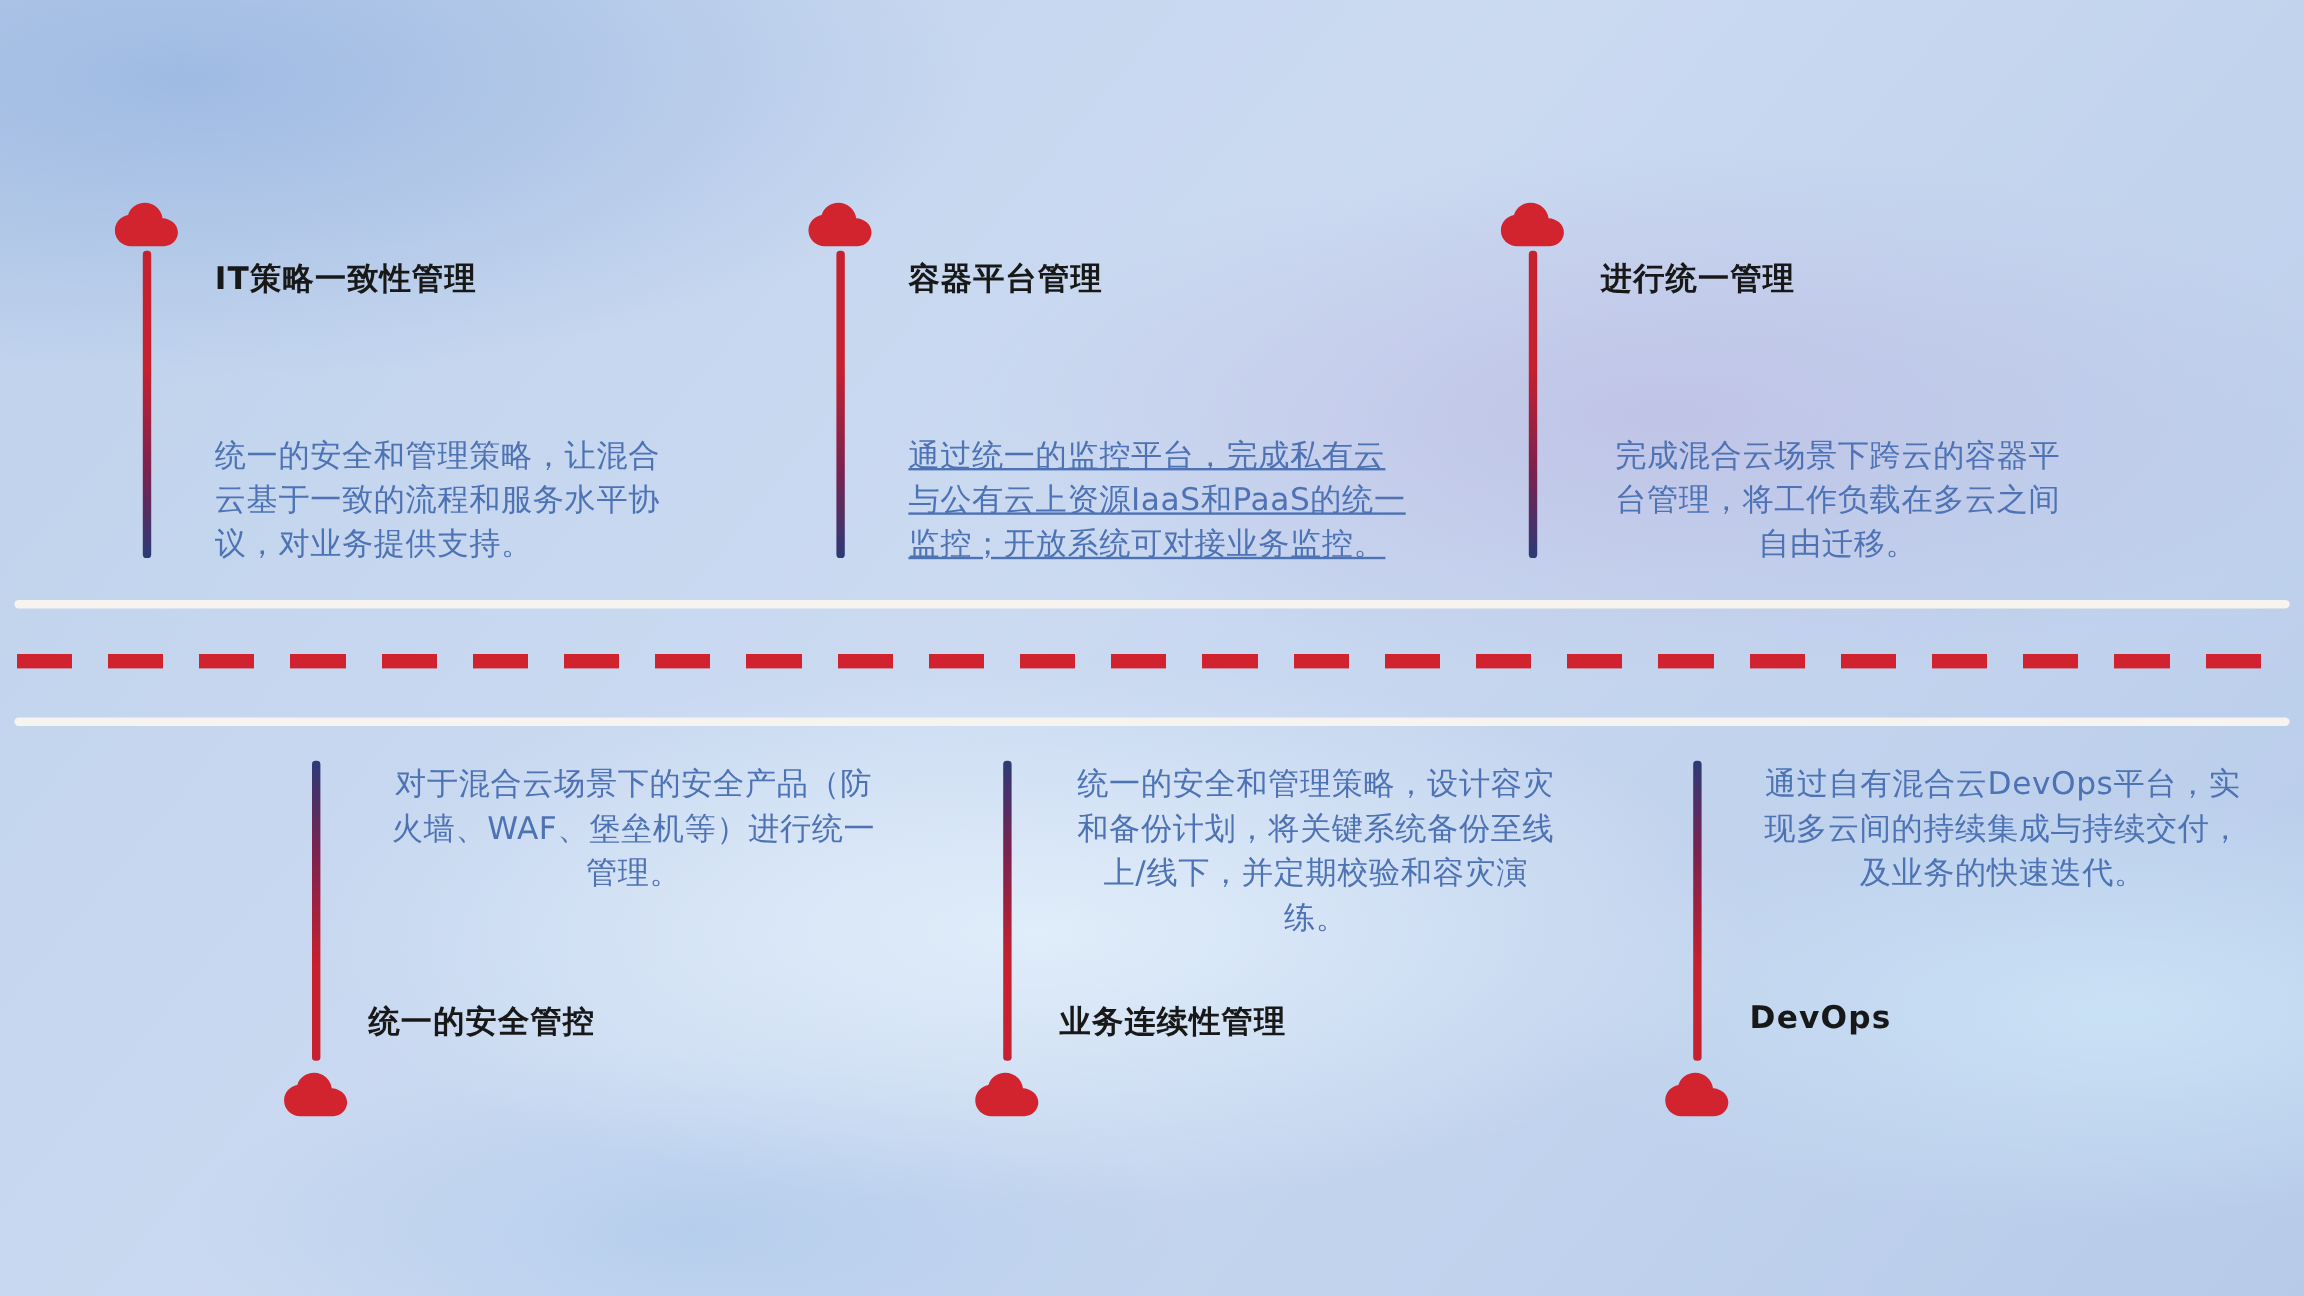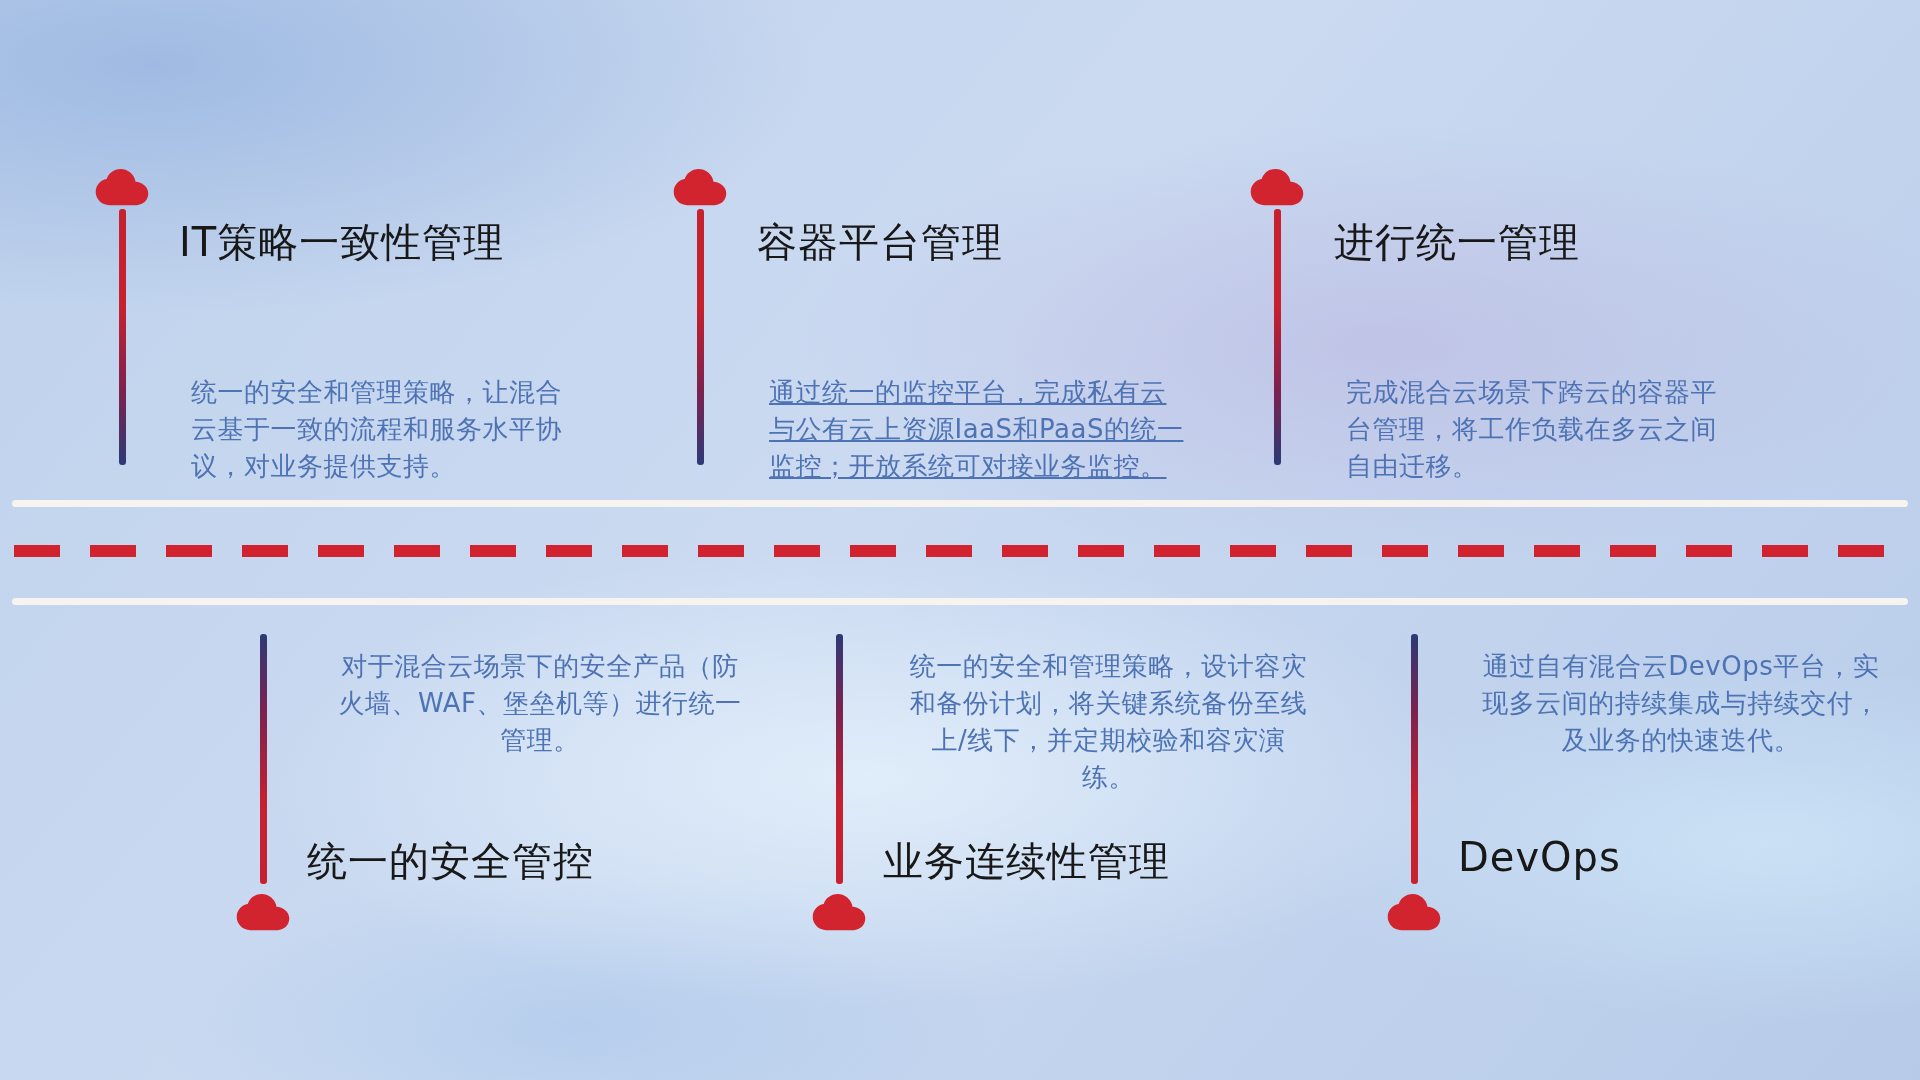--- a/index.html
+++ b/index.html
@@ -73,30 +73,30 @@
   .pole-top {
     background: linear-gradient(180deg, #c7202e 0%, #c7202e 38%, #7a2250 72%, #2c3a76 100%);
   }
   .pole-bottom {
     background: linear-gradient(180deg, #2c3a76 0%, #7a2250 30%, #c7202e 68%, #c7202e 100%);
   }
 
   .title {
     position: absolute;
     margin: 0;
-    font-size: 40px;
-    font-weight: normal;
+    font-size: 26px;
+    font-weight: bold;
     color: #181818;
     white-space: nowrap;
     letter-spacing: 1px;
   }
 
   .desc {
     position: absolute;
-    margin: 12px;
+    margin: 0;
     font-size: 26px;
     line-height: 37px;
     color: #4e73b4;
     letter-spacing: 0.5px;
   }
 
   
   .item.top .cloud { left: -29px; top: 0; }
   .item.top .pole  { left: -3px;  top: 42px; height: 256px; }
   .item.top .title { left: 57px;  top: 48px; }
@@ -104,21 +104,21 @@
 
   
   .item.bottom .pole  { left: -3px;  top: 0; height: 250px; }
   .item.bottom .desc  { left: 55px;  top: 2px; text-align: center; }
   .item.bottom .title { left: 44px;  top: 200px; }
   .item.bottom .cloud { left: -29px; top: 258px; }
 
   
   .t1 .desc { width: 385px; }
   .t2 .desc { width: 420px; text-decoration: underline; }
-  .t3 .desc { width: 395px; }
+  .t3 .desc { width: 395px; text-align: center; }
   .b1 .desc { width: 420px; }
   .b2 .desc { width: 405px; }
   .b3 .desc { width: 400px; }
 </style>
 </head>
 <body>
 
 <div class="stage">
 
   <div class="road-line road-top"></div>

